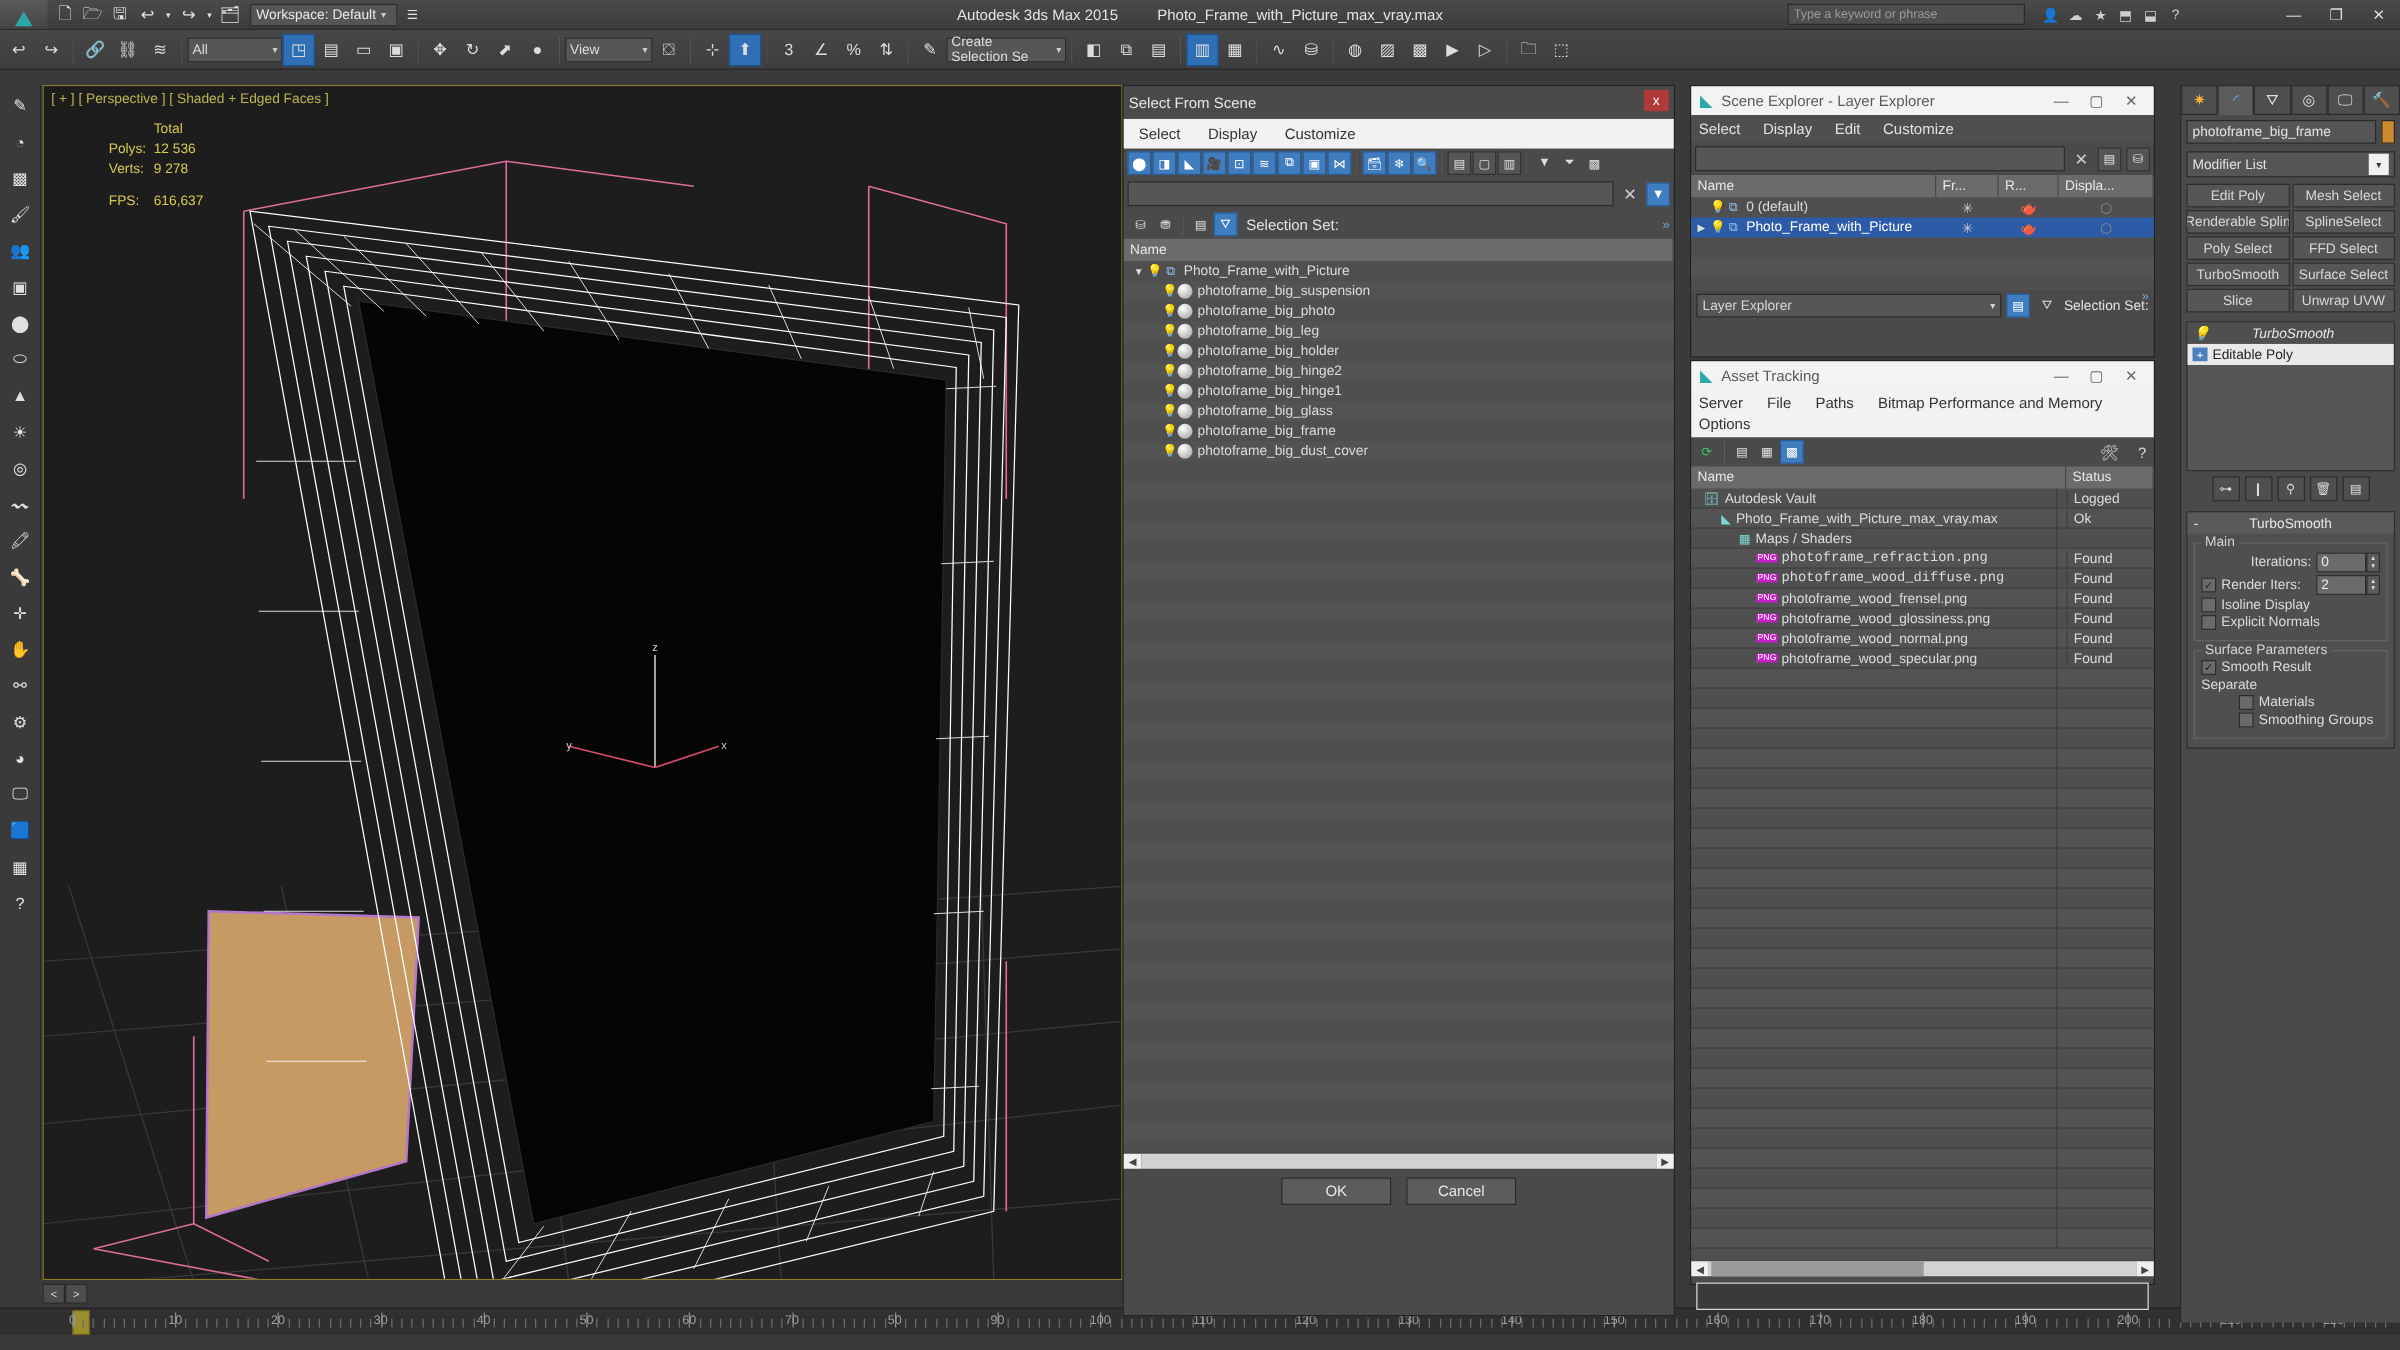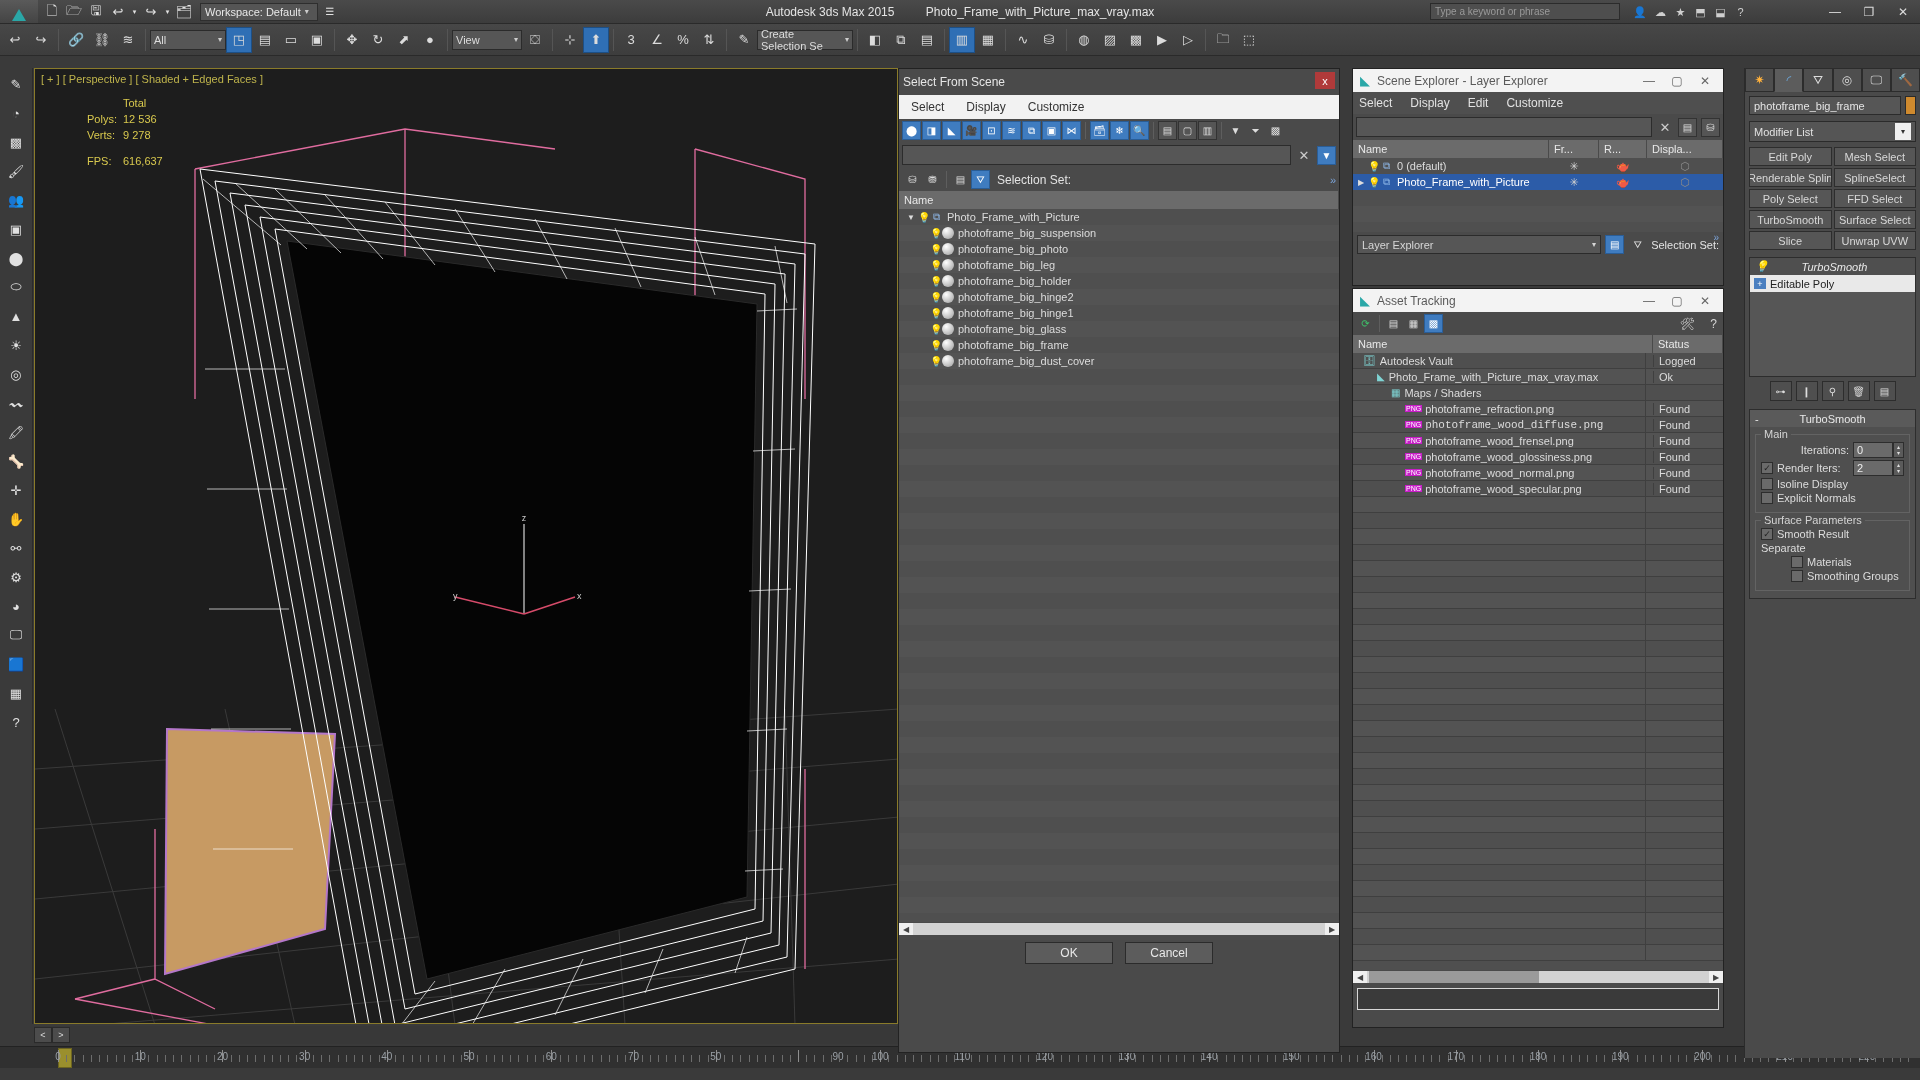--- a/index.html
+++ b/index.html
@@ -508,21 +508,21 @@
       <div class="tick" style="left: 724px;"></div>
       <div class="tick" style="left: 732.222px;"></div>
       <div class="tick" style="left: 740.444px;"></div>
       <div class="tick" style="left: 748.667px;"></div>
       <div class="tick" style="left: 756.889px;"></div>
       <div class="tick" style="left: 765.111px;"></div>
       <div class="tick" style="left: 773.333px;"></div>
       <div class="tick" style="left: 781.556px;"></div>
       <div class="tick" style="left: 789.778px;"></div>
       <div class="tick major" style="left: 798px;"></div>
-      <div class="lab" style="left: 798px; margin-left: 40px;">90</div>
+      <div class="lab" style="left: 798px;">90</div>
       <div class="tick" style="left: 806.222px;"></div>
       <div class="tick" style="left: 814.444px;"></div>
       <div class="tick" style="left: 822.667px;"></div>
       <div class="tick" style="left: 830.889px;"></div>
       <div class="tick" style="left: 839.111px;"></div>
       <div class="tick" style="left: 847.333px;"></div>
       <div class="tick" style="left: 855.556px;"></div>
       <div class="tick" style="left: 863.778px;"></div>
       <div class="tick" style="left: 872px;"></div>
       <div class="tick major" style="left: 880.222px;"></div>
@@ -877,20 +877,27 @@
   </div>
 
   <div class="panel" style="left:1352px; top:288px; width:372px; height:740px;">
     <div class="pan-title">
       <div class="ico" style="color:#2aa7a7;font-size:13px;">◣</div>
       <div class="t">Asset Tracking</div>
       <div class="wb">—</div>
       <div class="wb">▢</div>
       <div class="wb">✕</div>
     </div>
+    <div style="background:#f2f2f2;color:#333;font-size:12px;padding:2px 6px;line-height:17px;">
+      <span style="margin-right:16px;">Server</span>
+      <span style="margin-right:16px;">File</span>
+      <span style="margin-right:16px;">Paths</span>
+      <span>Bitmap Performance and Memory</span>
+      <div>Options</div>
+    </div>
     <div class="ptoolbar" style="position:relative;">
       <div class="pbtn nob" style="color:#3ec46a;">⟳</div>
       <div class="psep"></div>
       <div class="pbtn nob">▤</div>
       <div class="pbtn nob">▦</div>
       <div class="pbtn">▩</div>
       <div style="position:absolute;right:28px;">🛠</div>
       <div style="position:absolute;right:6px;">?</div>
     </div>
     <div class="lheader">
@@ -915,21 +922,21 @@
         <div class="lrow" style="border-bottom: 1px solid rgb(63, 63, 63);">
           <span style="width:38px"></span>
           <span style="margin-right:4px;font-size:10px;color:#7fd4d4;">▦</span>
           <span style="flex:1;overflow:hidden;white-space:nowrap;">Maps / Shaders</span>
           <span style="width:8px;border-left:1px solid #3f3f3f;height:16px;"></span>
           <span style="width:70px;padding-left:5px;border-left:1px solid #3f3f3f;"></span>
         </div>
         <div class="lrow alt" style="border-bottom: 1px solid rgb(63, 63, 63);">
           <span style="width:52px"></span>
           <span style="background:#c81ec8;color:#fff;font-size:7px;padding:0 1px;margin-right:3px;">PNG</span>
-          <span style="flex:1;overflow:hidden;white-space:nowrap;">photoframe_refraction.png</span>
+          <span style="flex:1;overflow:hidden;white-space:nowrap;font-family:Liberation Mono, monospace;">photoframe_refraction.png</span>
           <span style="width:8px;border-left:1px solid #3f3f3f;height:16px;"></span>
           <span style="width:70px;padding-left:5px;border-left:1px solid #3f3f3f;">Found</span>
         </div>
         <div class="lrow" style="border-bottom: 1px solid rgb(63, 63, 63);">
           <span style="width:52px"></span>
           <span style="background:#c81ec8;color:#fff;font-size:7px;padding:0 1px;margin-right:3px;">PNG</span>
           <span style="flex:1;overflow:hidden;white-space:nowrap;font-family:Liberation Mono, monospace;">photoframe_wood_diffuse.png</span>
           <span style="width:8px;border-left:1px solid #3f3f3f;height:16px;"></span>
           <span style="width:70px;padding-left:5px;border-left:1px solid #3f3f3f;">Found</span>
         </div>

